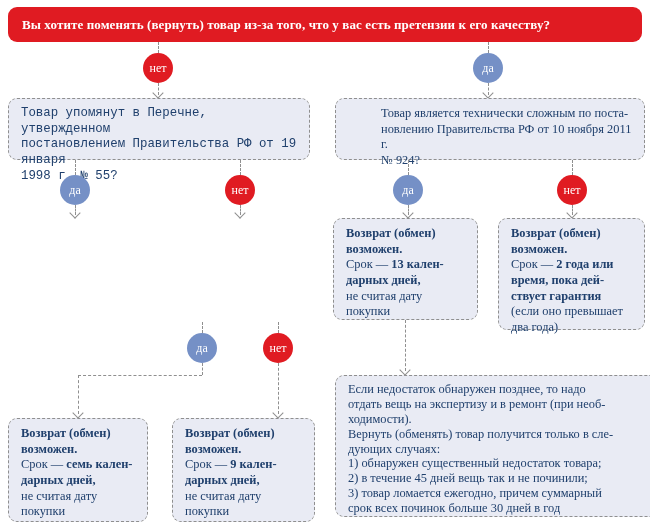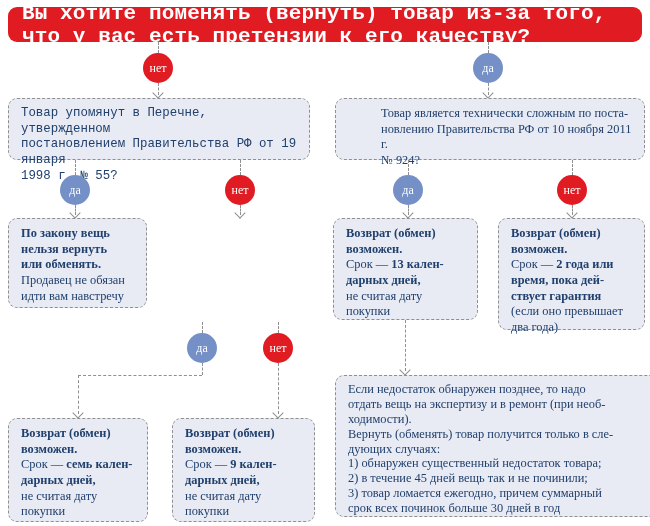--- a/index.html
+++ b/index.html
@@ -12,21 +12,21 @@
   html,body{margin:0;padding:0;background:#ffffff;}
   #stage{
     position:relative;width:650px;height:526px;background:#ffffff;overflow:hidden;
     font-family:"Liberation Serif","DejaVu Serif",serif;
   }
   .banner{
     position:absolute;left:8px;top:7px;width:634px;height:35px;
     background:var(--red,#e01b22);border-radius:9px;
     display:flex;align-items:center;box-sizing:border-box;padding:0 14px;
   }
-  .banner span{color:#ffffff;font-weight:bold;font-size:21px;letter-spacing:0.1px;font-family:Liberation Mono, monospace;}
+  .banner span{color:#ffffff;font-weight:bold;font-size:13px;letter-spacing:0.1px;}
   .box{
     position:absolute;box-sizing:border-box;
     background:var(--boxBg,#e9ebf4);
     border:1px dashed var(--line,#8f8f8f);
     border-radius:9px;
     padding:7px 12px;
     color:var(--txt,#20406d);
     font-size:12.4px;line-height:1.26;
     white-space:pre-line;
   }
@@ -97,25 +97,20 @@
   <div class="circle no" style="left:225px;top:175px;">
       <span>нет</span>
     </div>
   <div class="circle yes" style="left:393px;top:175px;">
       <span>да</span>
     </div>
   <div class="circle no" style="left:557px;top:175px;">
       <span>нет</span>
     </div>
 
-  <div class="box" style="left:8px;top:218px;width:139px;height:90px;"><b>По закону вещь
-нельзя вернуть
-или обменять.
-</b><span>Продавец не обязан
-идти вам навстречу</span></div>
   <div class="box" style="left:333px;top:218px;width:145px;height:102px;"><b>Возврат (обмен)
 возможен.
 </b><span>Срок — </span><b>13 кален-
 дарных дней,</b><span>
 не считая дату
 покупки</span></div>
   <div class="box" style="left:498px;top:218px;width:147px;height:112px;"><b>Возврат (обмен)
 возможен.
 </b><span>Срок — </span><b>2 года или
 время, пока дей-

